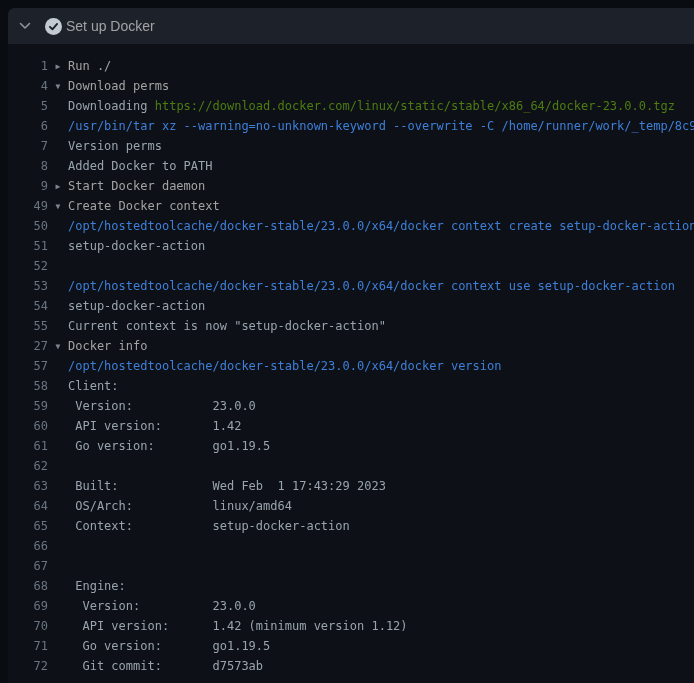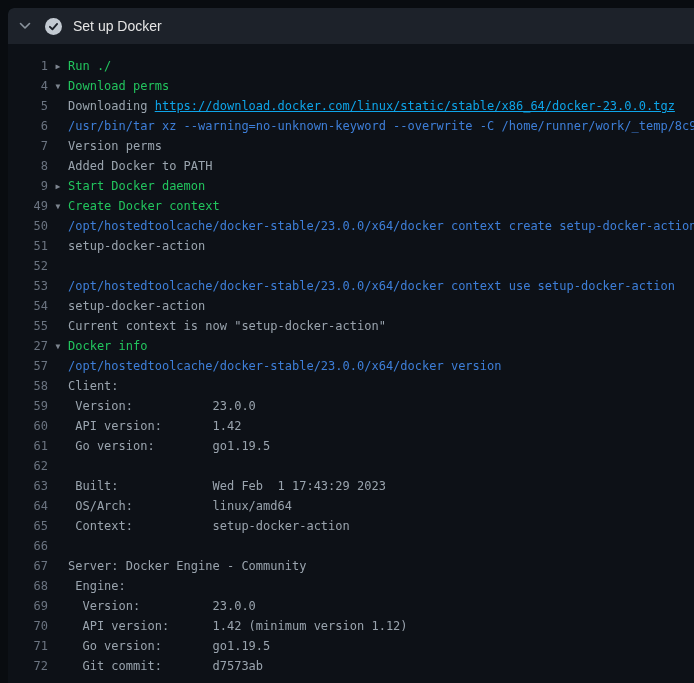--- a/index.html
+++ b/index.html
@@ -12,34 +12,34 @@
     position:absolute;left:8px;top:8px;width:700px;height:700px;
     border-radius:6px 6px 0 0;overflow:hidden;
     background:#0d1117;
   }
   .header{
     height:36px;background:#1d222a;border-radius:6px 6px 0 0;
     display:flex;align-items:center;cursor:pointer;
   }
   .chev{width:12px;height:12px;margin-left:11px;display:flex;align-items:center;justify-content:center;}
   .check{width:17px;height:17px;margin-left:14px;display:flex;align-items:center;justify-content:center;}
-  .title{margin-left:11px;color:#e5e5e5;font-size:14px;}
+  .title{margin-left:4px;color:#a3a3a3;font-size:14px;}
   .log{
     padding-top:12px;
     font-family:"DejaVu Sans Mono", monospace;
     font-size:12px;
   }
   .row{height:20px;line-height:20px;display:flex;white-space:pre;overflow:hidden;}
   .ln{width:40px;flex:0 0 40px;text-align:right;color:#6b7481;cursor:pointer;}
   .slot{width:20px;flex:0 0 20px;text-align:center;color:#7d8590;}
   .slot .arr{font-size:8px;vertical-align:1px;}
   .txt{color:#9aa4ae;}
-  .txt-group{color:#22c55e;}
+  .txt-group{color:#a3a3a3;}
   .txt-cmd{color:#3e7fd9;}
-  .txt a{color:#0ea5e9;text-decoration:underline;cursor:pointer;}
+  .txt a{color:#4d7c0f;cursor:pointer;}
   .row-group{cursor:pointer;}
 </style>
 </head>
 <body>
 
 <div class="page">
   <div class="container">
     <div class="header">
       <span class="chev">
         <svg width="12" height="12" viewBox="0 0 12 12">
@@ -73,21 +73,21 @@
         <div class="row"><span class="ln">57</span><span class="slot"></span><span class="txt txt-cmd">/opt/hostedtoolcache/docker-stable/23.0.0/x64/docker version</span></div>
         <div class="row"><span class="ln">58</span><span class="slot"></span><span class="txt">Client:</span></div>
         <div class="row"><span class="ln">59</span><span class="slot"></span><span class="txt"> Version:           23.0.0</span></div>
         <div class="row"><span class="ln">60</span><span class="slot"></span><span class="txt"> API version:       1.42</span></div>
         <div class="row"><span class="ln">61</span><span class="slot"></span><span class="txt"> Go version:        go1.19.5</span></div>
         <div class="row"><span class="ln">62</span><span class="slot"></span></div>
         <div class="row"><span class="ln">63</span><span class="slot"></span><span class="txt"> Built:             Wed Feb  1 17:43:29 2023</span></div>
         <div class="row"><span class="ln">64</span><span class="slot"></span><span class="txt"> OS/Arch:           linux/amd64</span></div>
         <div class="row"><span class="ln">65</span><span class="slot"></span><span class="txt"> Context:           setup-docker-action</span></div>
         <div class="row"><span class="ln">66</span><span class="slot"></span><span class="txt"></span></div>
-        <div class="row"><span class="ln">67</span><span class="slot"></span><span class="txt">Server: Docker Engine - Community</span></div>
+        <div class="row"><span class="ln">67</span><span class="slot"></span></div>
         <div class="row"><span class="ln">68</span><span class="slot"></span><span class="txt"> Engine:</span></div>
         <div class="row"><span class="ln">69</span><span class="slot"></span><span class="txt">  Version:          23.0.0</span></div>
         <div class="row"><span class="ln">70</span><span class="slot"></span><span class="txt">  API version:      1.42 (minimum version 1.12)</span></div>
         <div class="row"><span class="ln">71</span><span class="slot"></span><span class="txt">  Go version:       go1.19.5</span></div>
         <div class="row"><span class="ln">72</span><span class="slot"></span><span class="txt">  Git commit:       d7573ab</span></div>
       </div>
   </div>
 </div>
 
 </body></html>

